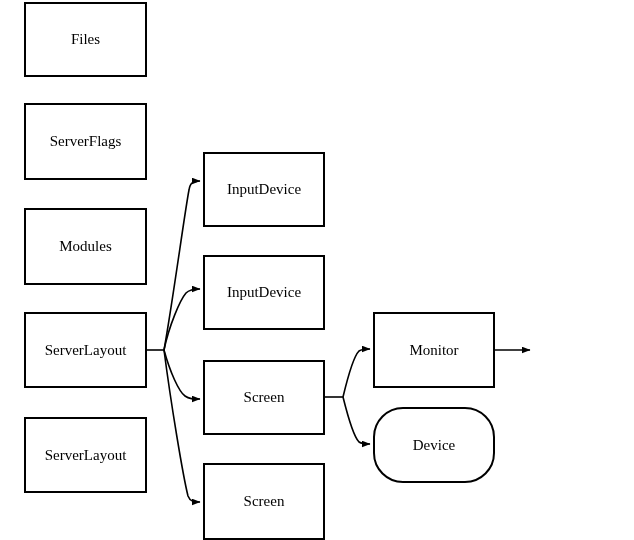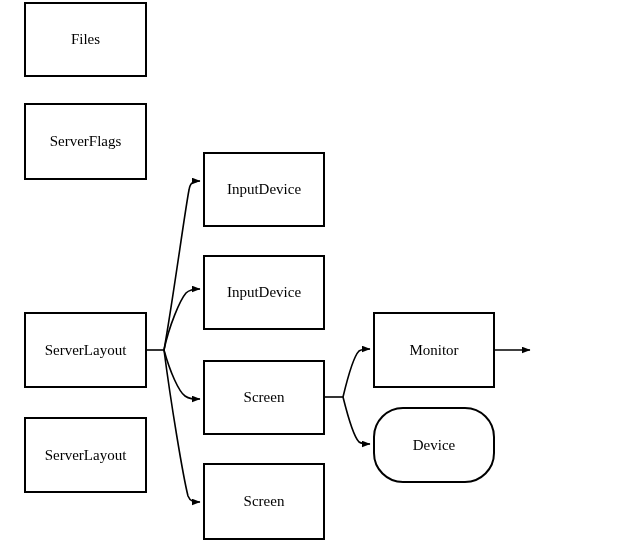--- a/index.html
+++ b/index.html
@@ -76,20 +76,23 @@
 
     <path d="M 472,350 L 507,350" stroke="#000000" stroke-width="1.6" fill="none" marker-end="url(#arrowhead)"></path>
   </svg>
 
   <div class="node" id="node-files" style="left: 1px; top: 2px; width: 123px; height: 75px;">
     <span class="node-label">Files</span>
   </div>
   <div class="node" id="node-serverflags" style="left: 1px; top: 103px; width: 123px; height: 77px; text-align: right;">
     <span class="node-label">ServerFlags</span>
   </div>
+  <div class="node" id="node-modules" style="left: 1px; top: 208px; width: 123px; height: 77px;">
+    <span class="node-label">Modules</span>
+  </div>
   <div class="node" id="node-serverlayout1" style="left: 1px; top: 312px; width: 123px; height: 76px;">
     <span class="node-label">ServerLayout</span>
   </div>
   <div class="node" id="node-serverlayout2" style="left: 1px; top: 417px; width: 123px; height: 76px;">
     <span class="node-label">ServerLayout</span>
   </div>
   <div class="node" id="node-inputdevice1" style="left: 180px; top: 152px; width: 122px; height: 75px;">
     <span class="node-label">InputDevice</span>
   </div>
   <div class="node" id="node-inputdevice2" style="left: 180px; top: 255px; width: 122px; height: 75px;">

